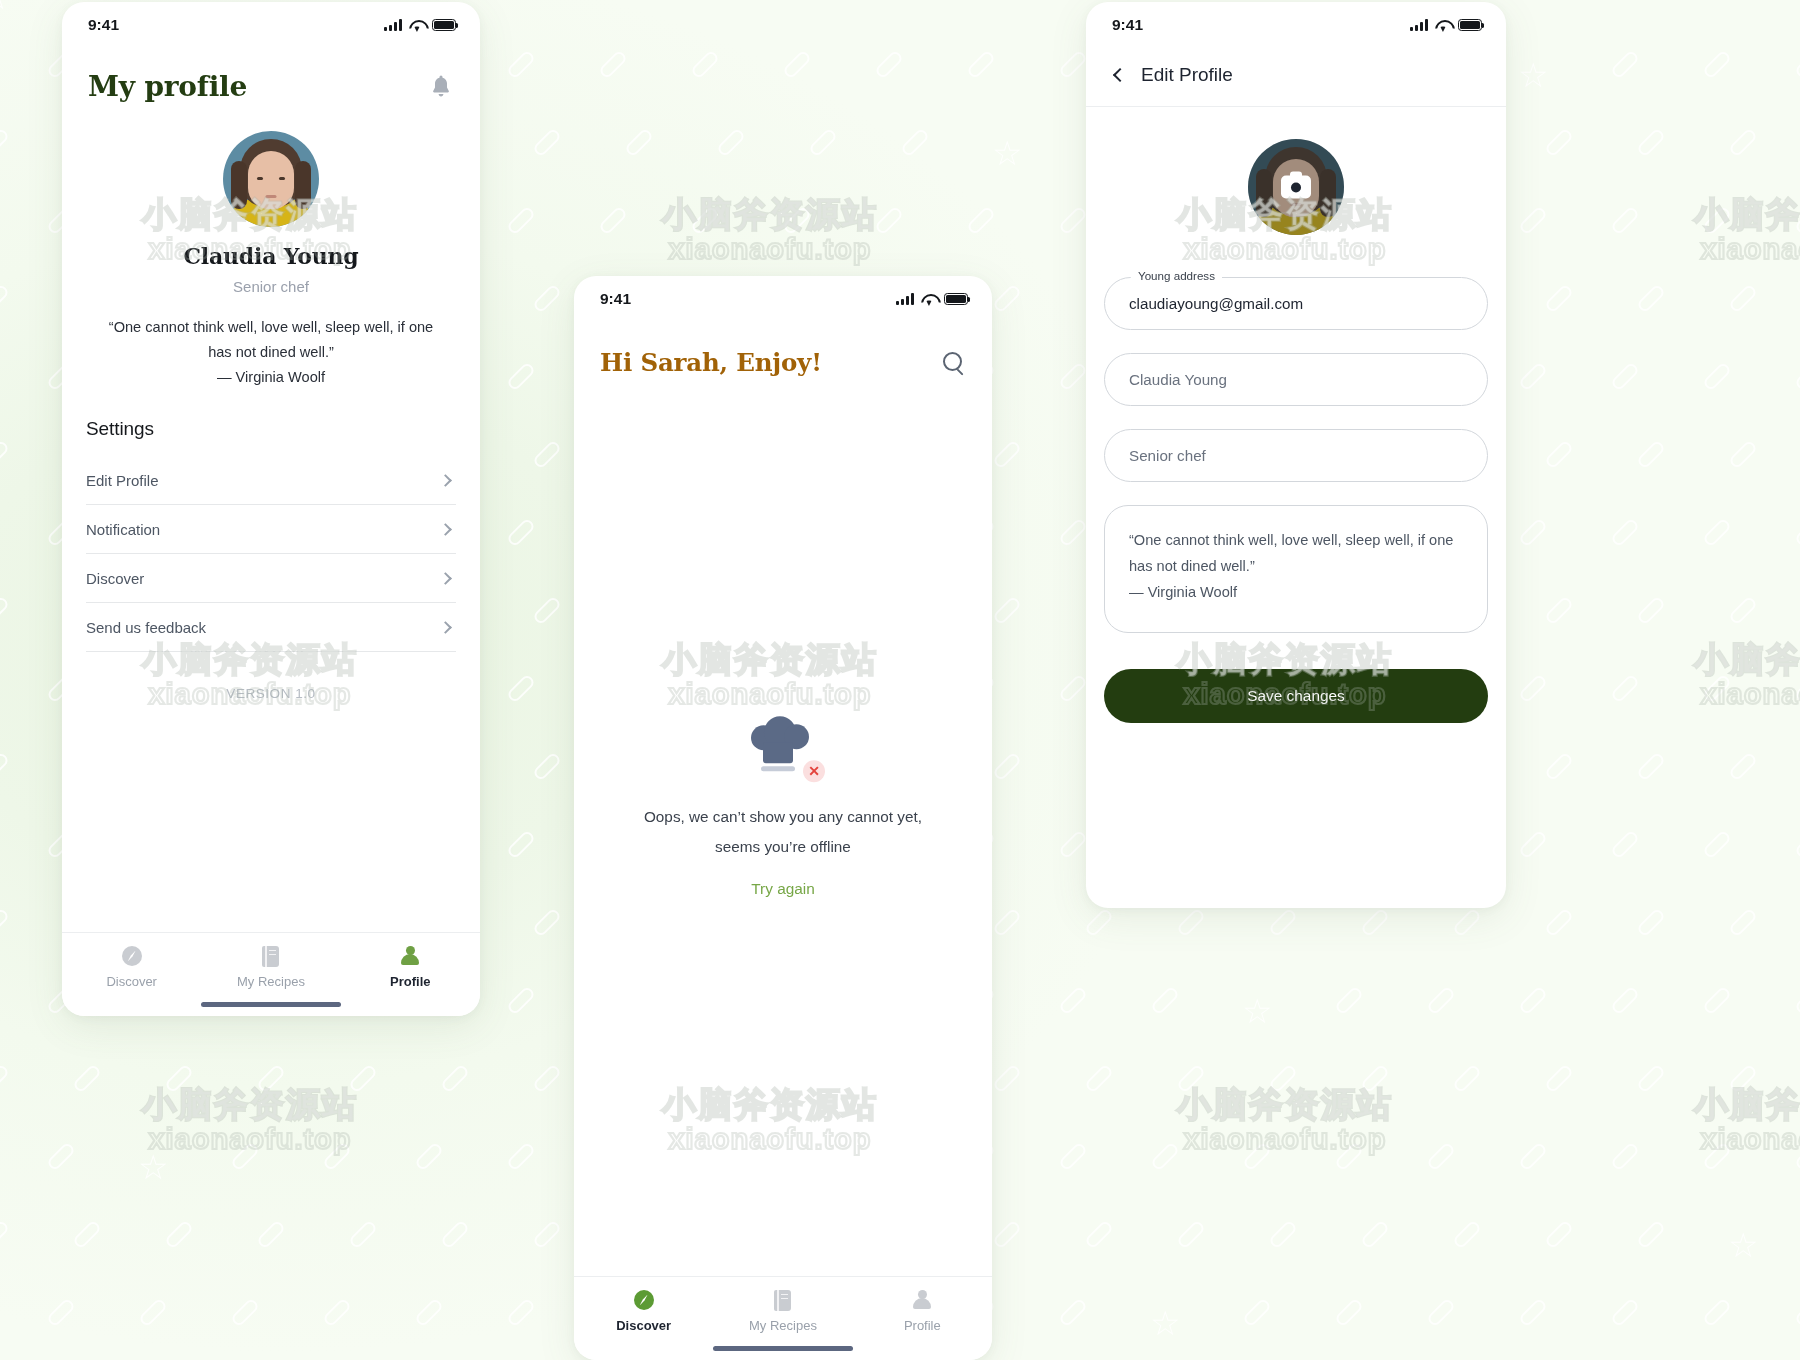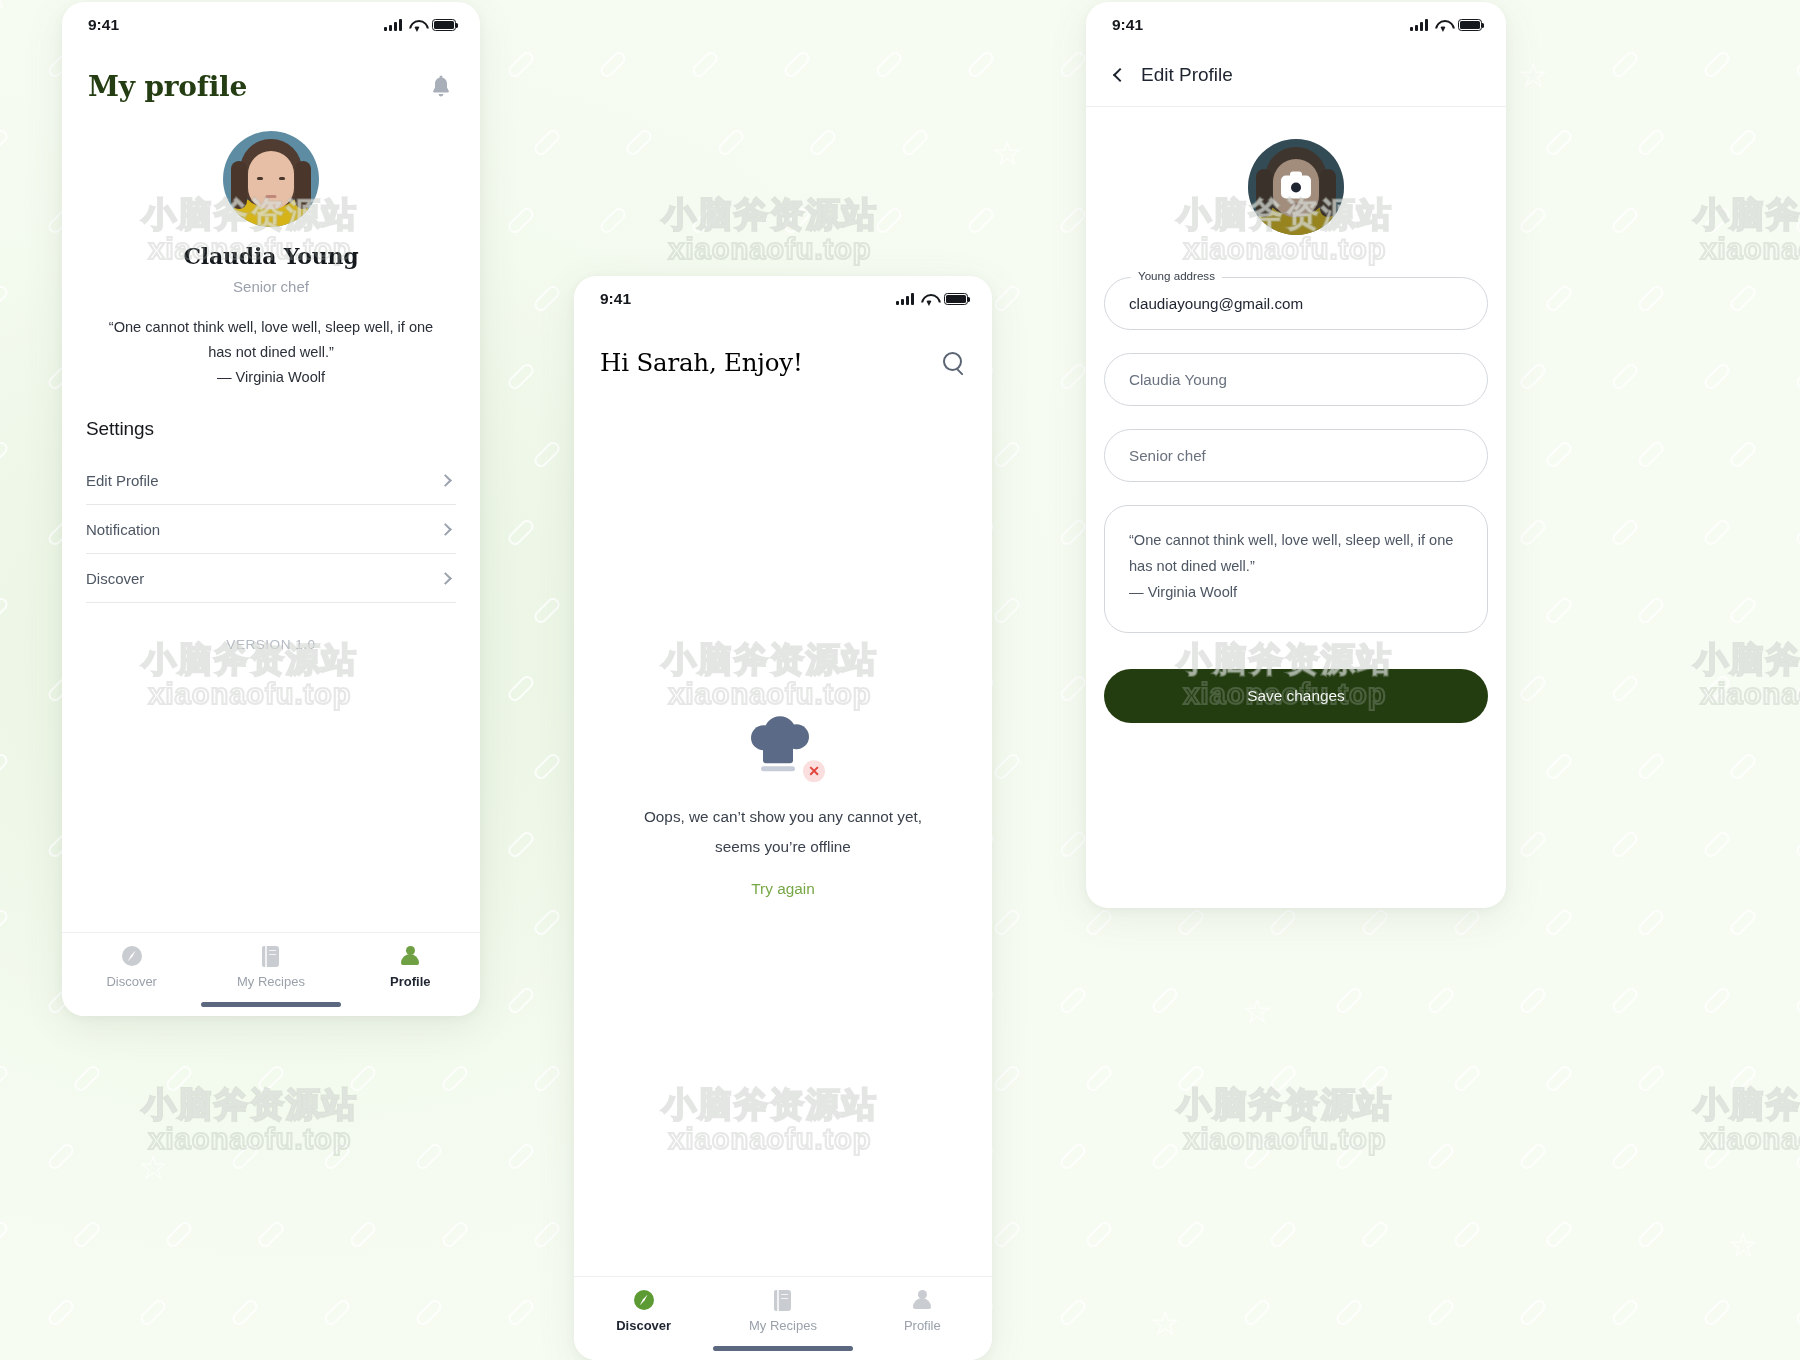--- a/index.html
+++ b/index.html
@@ -269,21 +269,21 @@
     width: 140px; height: 5px; background: #5c6780; border-radius: 3px;
   }
 
   
   .p2-head {
     display: flex; align-items: center; justify-content: space-between;
     padding: 26px 26px 0 26px;
   }
   .p2-title {
     font-family: "DejaVu Serif", "Liberation Serif", serif;
-    font-weight: 400; font-size: 24.5px; color: #000000; letter-spacing: -0.2px;
+    font-weight: 700; font-size: 24.5px; color: #a16207; letter-spacing: -0.2px;
   }
   .search-ico { width: 24px; height: 24px; position: relative; }
   .search-ico::before {
     content:""; position:absolute; left:1px; top:1px; width: 15px; height: 15px;
     border: 2px solid #5b6472; border-radius: 50%;
   }
   .search-ico::after {
     content:""; position:absolute; right: 2px; bottom: 2px; width: 8px; height: 2px;
     background: #5b6472; border-radius: 2px; transform: rotate(45deg);
   }
@@ -795,20 +795,24 @@
       <span class="chev"></span>
     </div>
     <div class="srow">
       <span class="srow-label">Notification</span>
       <span class="chev"></span>
     </div>
     <div class="srow">
       <span class="srow-label">Discover</span>
       <span class="chev"></span>
     </div>
+    <div class="srow">
+      <span class="srow-label">Send us feedback</span>
+      <span class="chev"></span>
+    </div>
   </div>
 
   <div class="version">VERSION 1.0</div>
 
   <div class="tabbar">
     <div class="tab">
       <span class="tab-ico">
           <span class="compass"></span>
         </span>
       <span class="tab-label">Discover</span>

